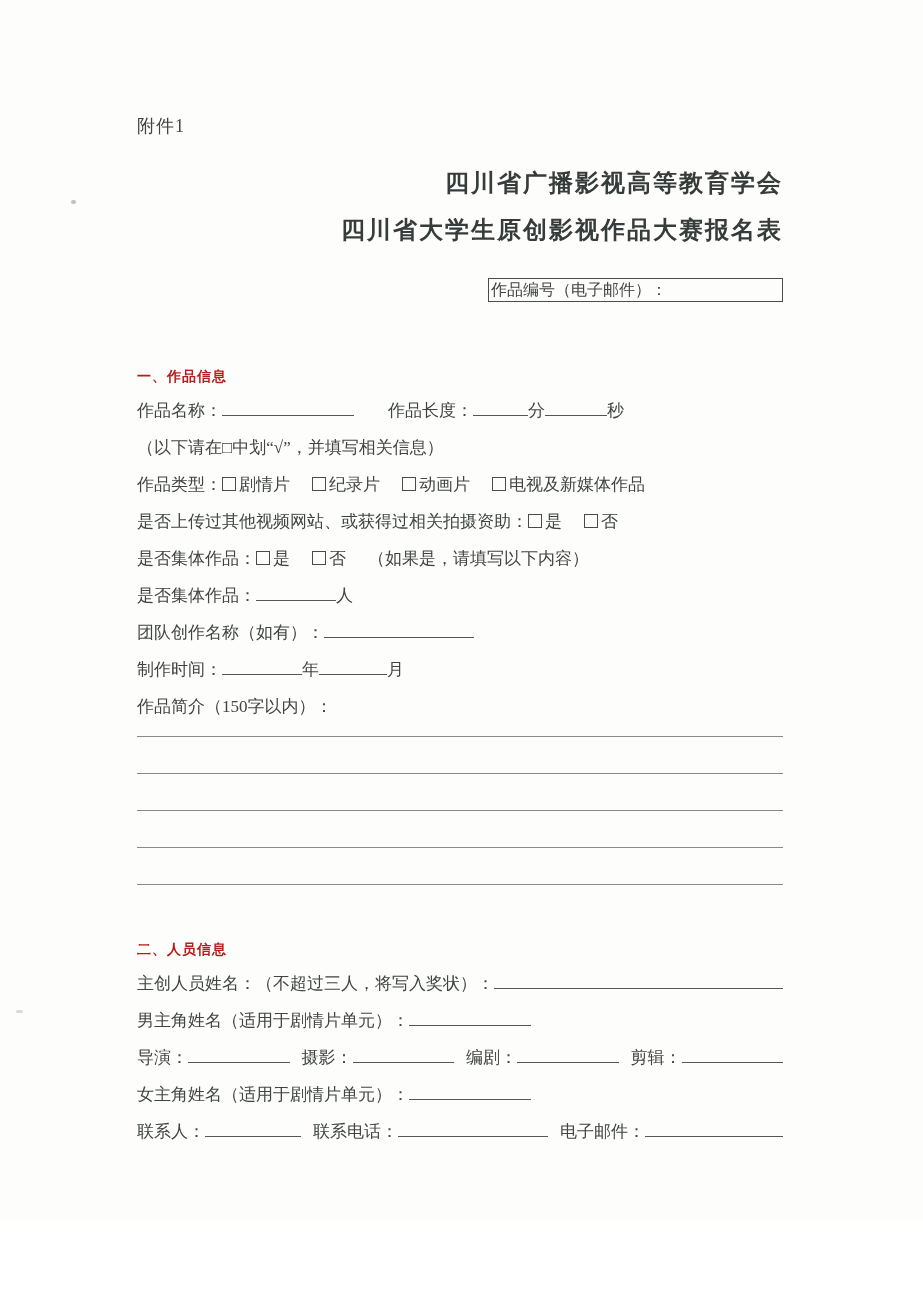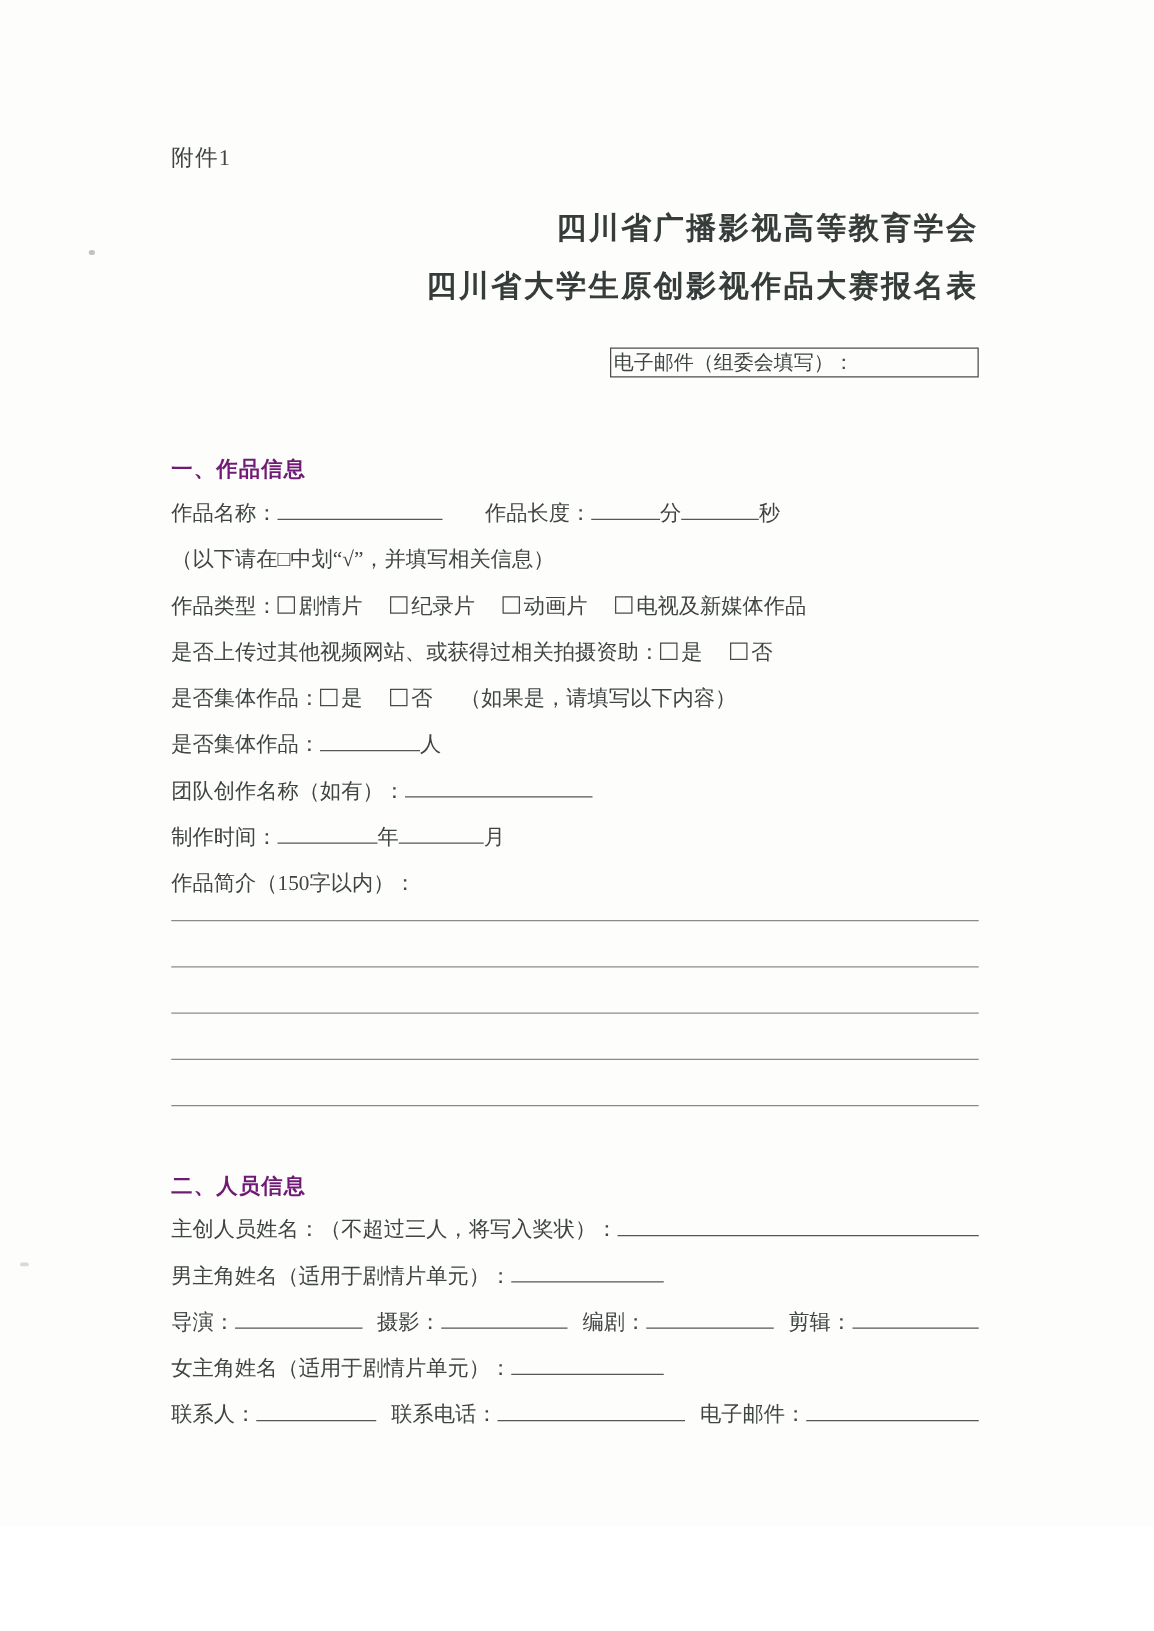--- a/index.html
+++ b/index.html
@@ -15,21 +15,21 @@
   .title2{margin-top:17px;}
   .wn-box{
     margin-top:33px;margin-left:auto;width:295px;height:24px;
     border:1px solid #4c4c4c;display:flex;align-items:center;
     font-size:16px;padding-left:2px;box-sizing:border-box;
   }
   .wn-label{flex:0 0 auto;white-space:pre;}
   .wn-space{flex:1 1 aupx;height:100%;}
   .sec-heading{
     font-family:"Liberation Sans","DejaVu Sans",sans-serif;
-    font-weight:bold;font-size:17px;line-height:24px;color:#701a75;
+    font-weight:bold;font-size:14px;line-height:24px;color:#b91c1c;
     margin:0 0 11px 0;letter-spacing:1px;
   }
   .sec1-heading{margin-top:62px;}
   .sec2-heading{margin-top:52px;}
   .row{display:flex;align-items:baseline;font-size:17px;line-height:23px;margin-bottom:14px;}
   .lbl{flex:0 0 auto;white-space:pre;}
   .blank{flex:0 0 auto;height:15px;border-bottom:1px solid #565656;}
   .blank.fill{flex:1 1 40px;}
   .sp{flex:0 0 auto;display:inline-block;}
   .opt{flex:0 0 auto;white-space:pre;margin-right:22px;}
@@ -48,21 +48,21 @@
   <div class="speck speck2"></div>
 
   <div class="content">
 
     <div class="attachment">附件1</div>
 
     <div class="title title1">四川省广播影视高等教育学会</div>
     <div class="title title2">四川省大学生原创影视作品大赛报名表</div>
 
     <div class="wn-box">
-      <span class="wn-label">电子邮件（组委会填写）：</span>
+      <span class="wn-label">作品编号（电子邮件）：</span>
       <span class="wn-space"></span>
     </div>
 
     <div class="sec-heading sec1-heading">一、作品信息</div>
 
     <div>
         <div class="row">
           <span class="lbl">作品名称：</span>
           <span class="blank" style="width: 132px;"></span>
           <span class="sp" style="width: 34px;"></span>

